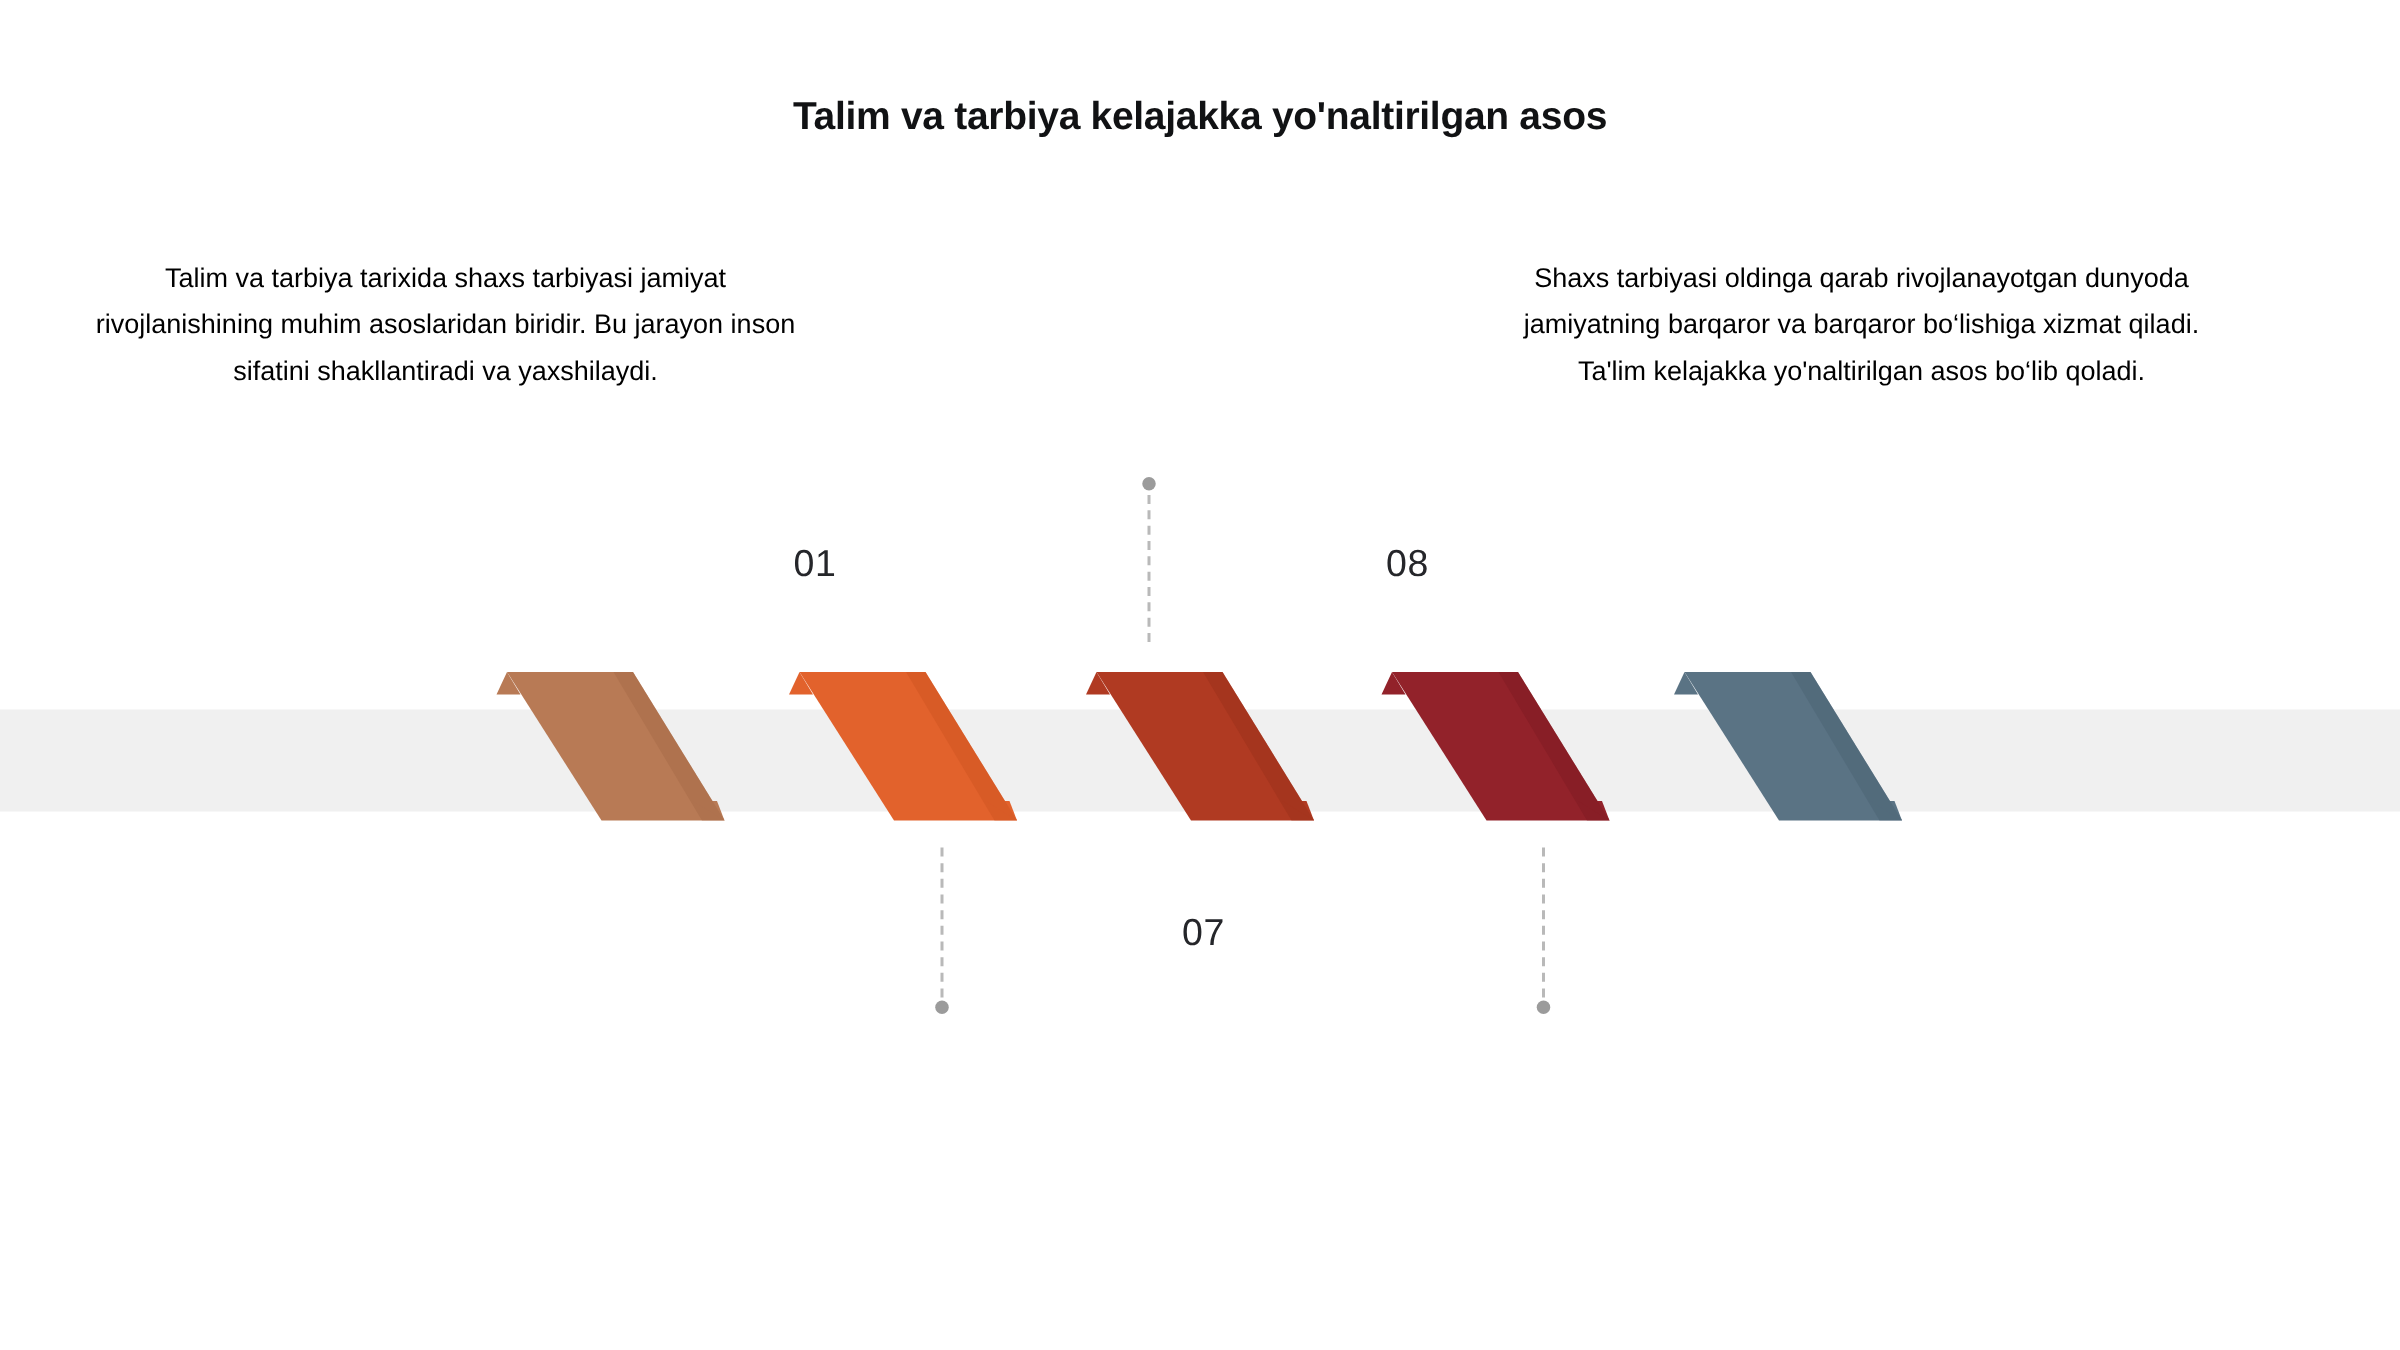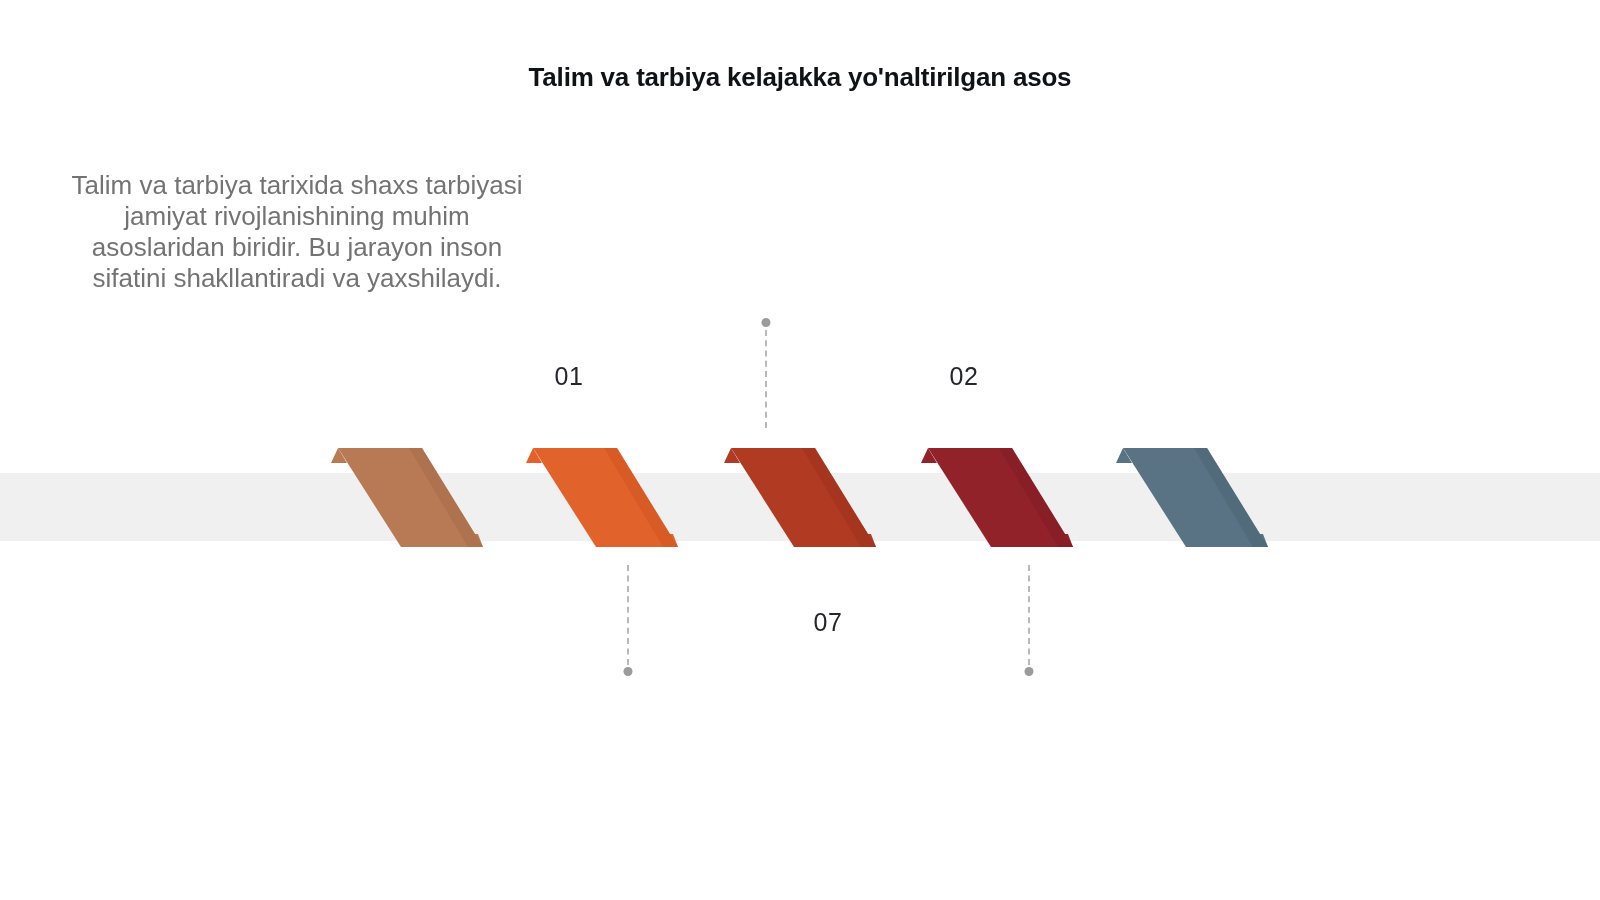--- a/index.html
+++ b/index.html
@@ -60,23 +60,23 @@
   }
   .arrow svg {
     display: block;
     width: 200px;
     height: 135px;
   }
 
   
   .para {
     position: absolute;
-    font-size: 26px;
+    font-size: 18px;
     line-height: 31px;
-    color: #737373;
+    color: #000000;
     text-align: center;
     font-weight: 400;
   }
   .para-left {
     left: 58px;
     top: 170px;
     width: 478px;
   }
   .para-right {
     left: 1000px;
@@ -89,21 +89,21 @@
     width: 720px;
   }
 
   
   .num {
     position: absolute;
     font-size: 25px;
     color: #25262a;
     font-weight: 400;
     letter-spacing: 0.5px;
-    text-align: center;
+    text-align: left;
     width: 80px;
   }
   .num-01 { left: 529px; top: 362px; }
   .num-02 { left: 924px; top: 362px; }
   .num-03 { left: 788px; top: 608px; }
 
   
   .conn {
     position: absolute;
   }
@@ -202,20 +202,21 @@
     <div class="dash"></div>
     <div class="dot"></div>
   </div>
 
   <div class="conn conn-b2">
     <div class="dash"></div>
     <div class="dot"></div>
   </div>
 
   <div class="num num-01">01</div>
-  <div class="num num-02">02</div>
+  <div class="num num-02">08</div>
   <div class="num num-03">07</div>
 
   <div class="para para-left">Talim va tarbiya tarixida shaxs tarbiyasi jamiyat rivojlanishining muhim asoslaridan biridir. Bu jarayon inson sifatini shakllantiradi va yaxshilaydi.</div>
 
+  <div class="para para-right">Shaxs tarbiyasi oldinga qarab rivojlanayotgan dunyoda jamiyatning barqaror va barqaror bo‘lishiga xizmat qiladi. Ta'lim kelajakka yo'naltirilgan asos bo‘lib qoladi.</div>
 
 
 </div>
 
 </body></html>

